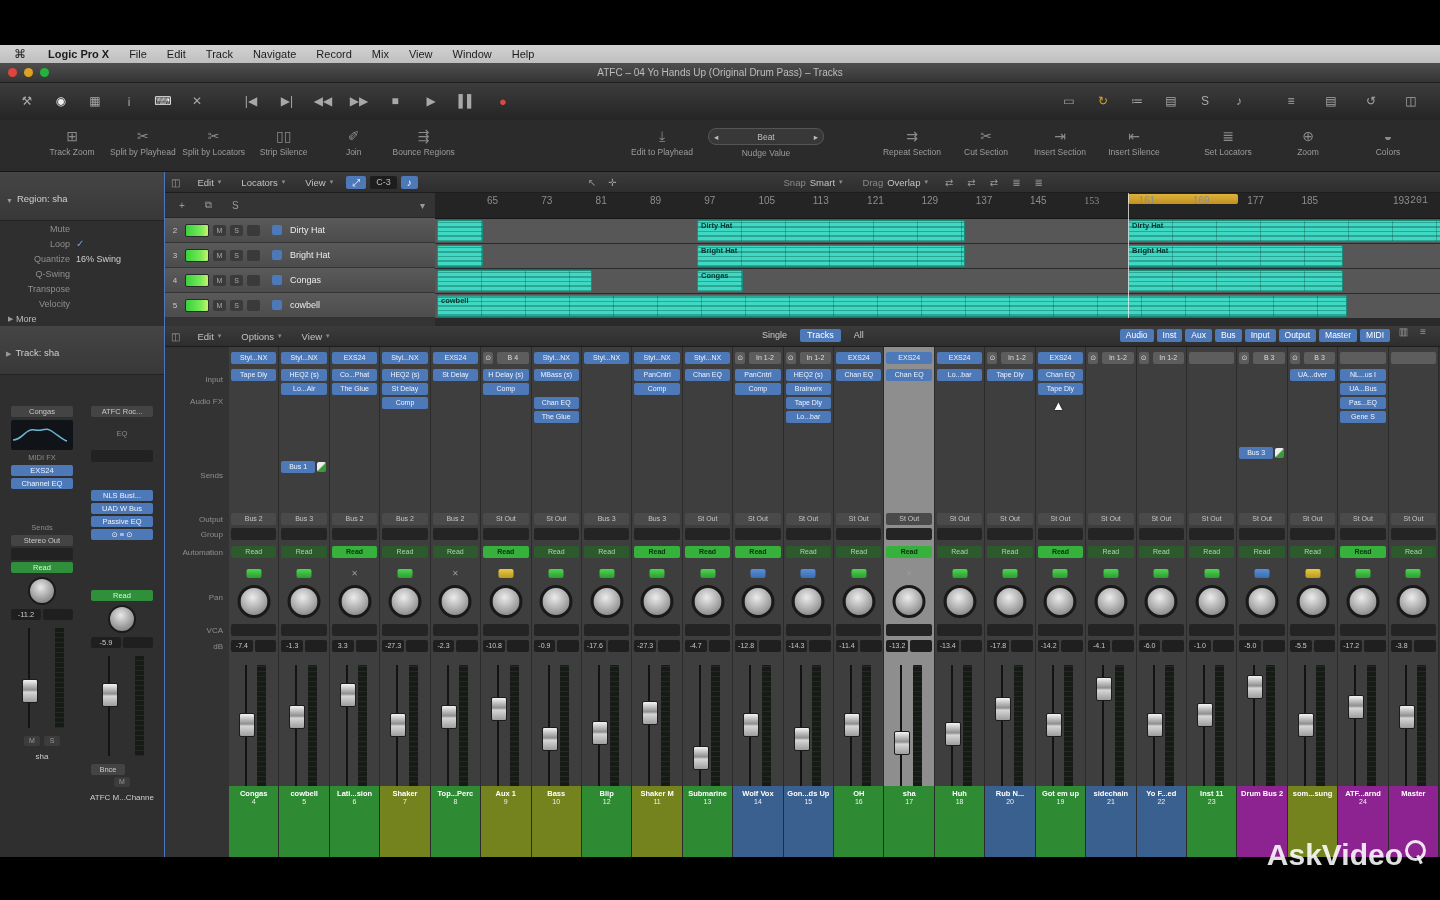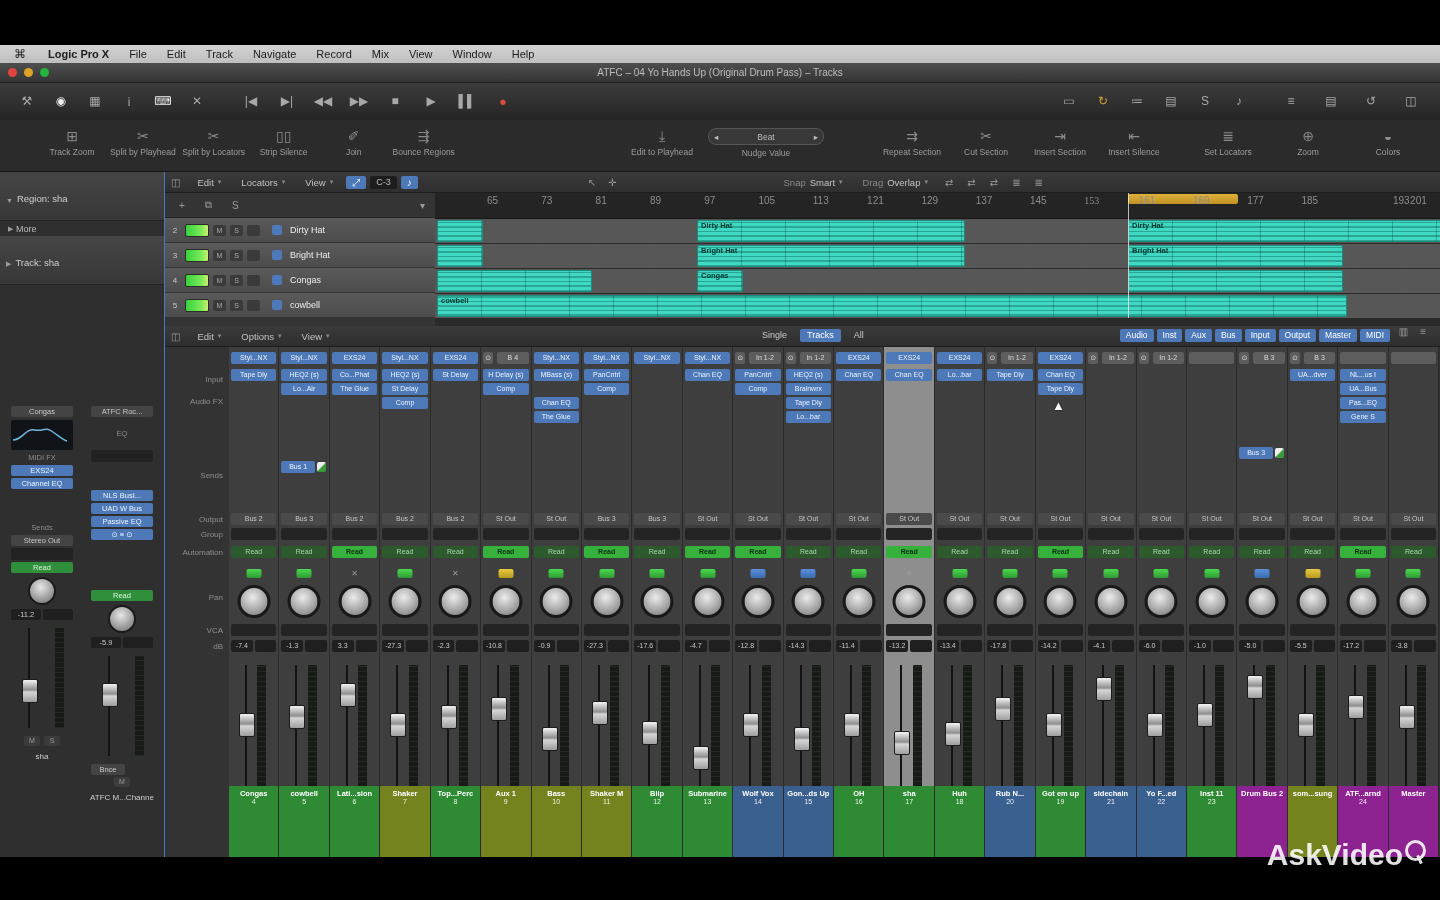--- a/index.html
+++ b/index.html
@@ -300,20 +300,42 @@
         <span>Colors</span>
       </div>
     </div>
 </div>
 
 <div id="inspector">
   <div class="ihead">
     <span class="dis">▼</span>
     <span>Region: sha</span>
   </div>
+  <div id="ifields">
+      <div class="irow">
+        <span class="lab">Mute</span>
+      </div>
+      <div class="irow">
+        <span class="lab">Loop</span>
+        <span class="chk">✓</span>
+      </div>
+      <div class="irow">
+        <span class="lab">Quantize</span>
+        <span class="val">16% Swing</span>
+      </div>
+      <div class="irow">
+        <span class="lab">Q-Swing</span>
+      </div>
+      <div class="irow">
+        <span class="lab">Transpose</span>
+      </div>
+      <div class="irow">
+        <span class="lab">Velocity</span>
+      </div>
+    </div>
   <div class="irow" id="morerow">
     <span class="dis" style="font-size:7px;color:#9a9a9a">▶</span>&nbsp;<span style="color:#bdbdbd">More</span>
   </div>
   <div class="ihead">
     <span class="dis">▶</span>
     <span>Track: sha</span>
   </div>
   <div id="strips">
       <div class="strip">
         <div class="sbtn">Congas</div>
@@ -465,21 +487,21 @@
       <span class="rtick" style="left: 432.1px;">121</span>
       <span class="rtick" style="left: 486.4px;">129</span>
       <span class="rtick" style="left: 540.7px;">137</span>
       <span class="rtick" style="left: 595px;">145</span>
       <span class="rtick" style="left: 649.3px; font-family: Liberation Serif, serif;">153</span>
       <span class="rtick" style="left: 703.6px;">161</span>
       <span class="rtick" style="left: 757.9px;">169</span>
       <span class="rtick" style="left: 812.2px;">177</span>
       <span class="rtick" style="left: 866.5px;">185</span>
       <span class="rtick" style="left: 958px;">193</span>
-      <span class="rtick" style="left: 975.1px;">201</span>
+      <span class="rtick" style="left: 975.1px; font-family: Liberation Mono, monospace;">201</span>
     </div>
   <div id="lanes">
       <div class="lane">
         <div class="region" style="left: 2px; width: 44px;"></div>
         <div class="region" style="left: 262px; width: 266px;">
           <span class="rlab">Dirty Hat</span>
         </div>
         <div class="region" style="left: 693px; width: 311px;">
           <span class="rlab">Dirty Hat</span>
         </div>
@@ -748,20 +770,46 @@
           <div class="ms">M</div>
           <div class="ms">S</div>
         </div>
         <div class="nameplate cg-olive">
           <div class="nm">Bass</div>
           <div class="nn">10</div>
         </div>
       </div>
       <div class="ch">
         <div class="chslot cblue" style="top: 5px;">Styl...NX</div>
+        <div class="chslot cout" style="top: 166px;">Bus 3</div>
+        <div class="chslot cgrp" style="top: 181px;"></div>
+        <div class="chslot cread" style="top: 199px;">Read</div>
+        <div class="fmt green" style="top: 222px;"></div>
+        <div class="panknob" style="top: 238px;"></div>
+        <div class="chslot cgrp" style="top: 277px;"></div>
+        <div class="dbrow" style="top: 293px;">
+          <div>-17.6</div>
+          <div></div>
+        </div>
+        <div class="chfader" style="top: 314px;">
+          <div class="ftrack" style="left: 14px;"></div>
+          <div class="fcap" style="left: 8px; top: 60.16px;"></div>
+          <div class="fmeter" style="right: 10px;"></div>
+        </div>
+        <div class="chms" style="top: 448px;">
+          <div class="ms">M</div>
+          <div class="ms">S</div>
+        </div>
+        <div class="nameplate cg-green">
+          <div class="nm">Blip</div>
+          <div class="nn">12</div>
+        </div>
+      </div>
+      <div class="ch">
+        <div class="chslot cblue" style="top: 5px;">Styl...NX</div>
         <div class="chslot cblue" style="top: 22px;">PanCntrl</div>
         <div class="chslot cblue" style="top: 36px;">Comp</div>
         <div class="chslot cout" style="top: 166px;">Bus 3</div>
         <div class="chslot cgrp" style="top: 181px;"></div>
         <div class="chslot cread bright" style="top: 199px;">Read</div>
         <div class="fmt green" style="top: 222px;"></div>
         <div class="panknob" style="top: 238px;"></div>
         <div class="chslot cgrp" style="top: 277px;"></div>
         <div class="dbrow" style="top: 293px;">
           <div>-27.3</div>
@@ -772,46 +820,20 @@
           <div class="fcap" style="left: 8px; top: 40.4px;"></div>
           <div class="fmeter" style="right: 10px;"></div>
         </div>
         <div class="chms" style="top: 448px;">
           <div class="ms">M</div>
           <div class="ms">S</div>
         </div>
         <div class="nameplate cg-olive">
           <div class="nm">Shaker M</div>
           <div class="nn">11</div>
-        </div>
-      </div>
-      <div class="ch">
-        <div class="chslot cblue" style="top: 5px;">Styl...NX</div>
-        <div class="chslot cout" style="top: 166px;">Bus 3</div>
-        <div class="chslot cgrp" style="top: 181px;"></div>
-        <div class="chslot cread" style="top: 199px;">Read</div>
-        <div class="fmt green" style="top: 222px;"></div>
-        <div class="panknob" style="top: 238px;"></div>
-        <div class="chslot cgrp" style="top: 277px;"></div>
-        <div class="dbrow" style="top: 293px;">
-          <div>-17.6</div>
-          <div></div>
-        </div>
-        <div class="chfader" style="top: 314px;">
-          <div class="ftrack" style="left: 14px;"></div>
-          <div class="fcap" style="left: 8px; top: 60.16px;"></div>
-          <div class="fmeter" style="right: 10px;"></div>
-        </div>
-        <div class="chms" style="top: 448px;">
-          <div class="ms">M</div>
-          <div class="ms">S</div>
-        </div>
-        <div class="nameplate cg-green">
-          <div class="nm">Blip</div>
-          <div class="nn">12</div>
         </div>
       </div>
       <div class="ch">
         <div class="chslot cblue" style="top: 5px;">Styl...NX</div>
         <div class="chslot cblue" style="top: 22px;">Chan EQ</div>
         <div class="chslot cout" style="top: 166px;">St Out</div>
         <div class="chslot cgrp" style="top: 181px;"></div>
         <div class="chslot cread bright" style="top: 199px;">Read</div>
         <div class="fmt green" style="top: 222px;"></div>
         <div class="panknob" style="top: 238px;"></div>

